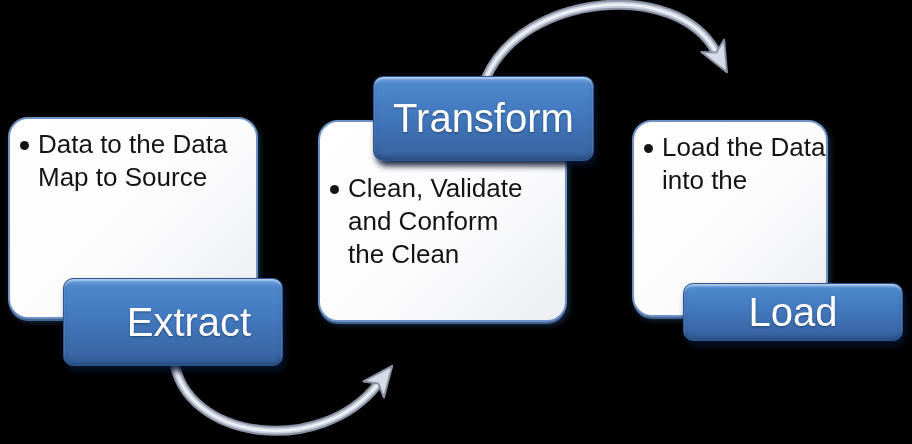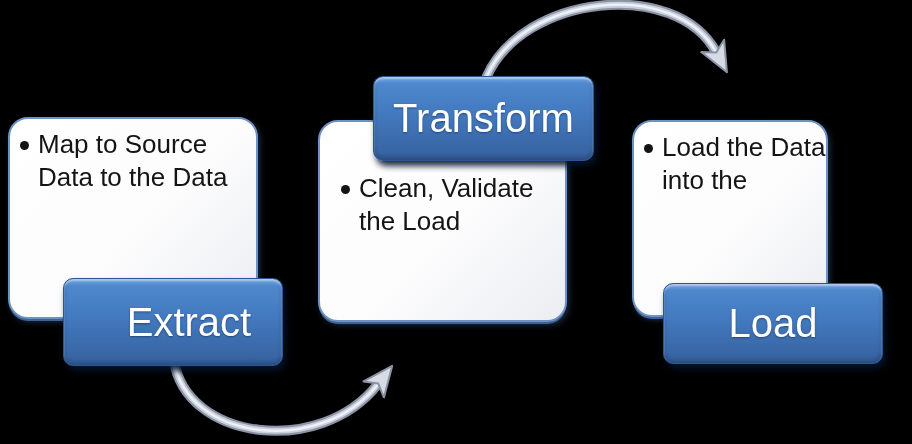--- a/index.html
+++ b/index.html
@@ -20,21 +20,21 @@
   .card {
     position: absolute;
     box-sizing: border-box;
     background: linear-gradient(135deg, #ffffff 0%, #fcfcfd 55%, #ebedf1 100%);
     border: 2px solid #6e92c4;
     border-radius: 20px;
     box-shadow: 2px 3px 6px rgba(50, 80, 130, 0.55), 0 3px 0 -1px #49709f;
     z-index: 1;
   }
   .pos-card-extract   { left: 8px;   top: 117px; width: 250px; height: 202px; }
-  .pos-card-transform { left: 318px; top: 120px; width: 249px; height: 202px; padding-left: 11px; }
+  .pos-card-transform { left: 318px; top: 120px; width: 249px; height: 202px; }
   .pos-card-load      { left: 632px; top: 120px; width: 196px; height: 197px; }
 
   .bullet-row {
     display: flex;
     align-items: flex-start;
     padding: 9px 6px 0 10px;
   }
   .pos-card-transform .bullet-row { padding-top: 50px; }
   .dot {
     flex: 0 0 auto;
@@ -67,21 +67,21 @@
       #72a5e0 0%, #4e88cd 8%, #4379be 45%, #3c6dae 72%, #37619d 100%);
     box-shadow:
       3px 5px 6px rgba(5, 20, 45, 0.9),
       inset 0 2px 2px rgba(255, 255, 255, 0.45),
       inset 0 -3px 4px rgba(0, 20, 55, 0.28);
     text-shadow: 0 1px 2px rgba(20, 45, 80, 0.6);
     z-index: 3;
   }
   .pos-label-extract   { left: 63px;  top: 278px; width: 220px; height: 88px; padding-left: 32px; }
   .pos-label-transform { left: 373px; top: 76px;  width: 221px; height: 85px; }
-  .pos-label-load      { left: 663px; top: 283px; width: 220px; height: 81px; }
+  .pos-label-load      { left: 683px; top: 283px; width: 220px; height: 58px; }
 
   
   .arrows {
     position: absolute;
     left: 0;
     top: 0;
     z-index: 2;
     pointer-events: none;
   }
   .a-outer { stroke: #8a92a4; stroke-width: 10;  fill: none; stroke-linecap: round; }
@@ -90,32 +90,33 @@
 </style>
 </head>
 <body>
 
 <div class="stage">
 
   <div class="card pos-card-extract">
     <div class="bullet-row">
       <span class="dot"></span>
       <div class="lines">
+        <div>Data to the Data</div>
         <div>Map to Source</div>
-        <div>Data to the Data</div>
       </div>
     </div>
   </div>
 
   <div class="card pos-card-transform">
     <div class="bullet-row">
       <span class="dot"></span>
       <div class="lines">
         <div>Clean, Validate</div>
-        <div>the Load</div>
+        <div>and Conform</div>
+        <div>the Clean</div>
       </div>
     </div>
   </div>
 
   <div class="card pos-card-load">
     <div class="bullet-row">
       <span class="dot"></span>
       <div class="lines">
         <div>Load the Data</div>
         <div>into the</div>

